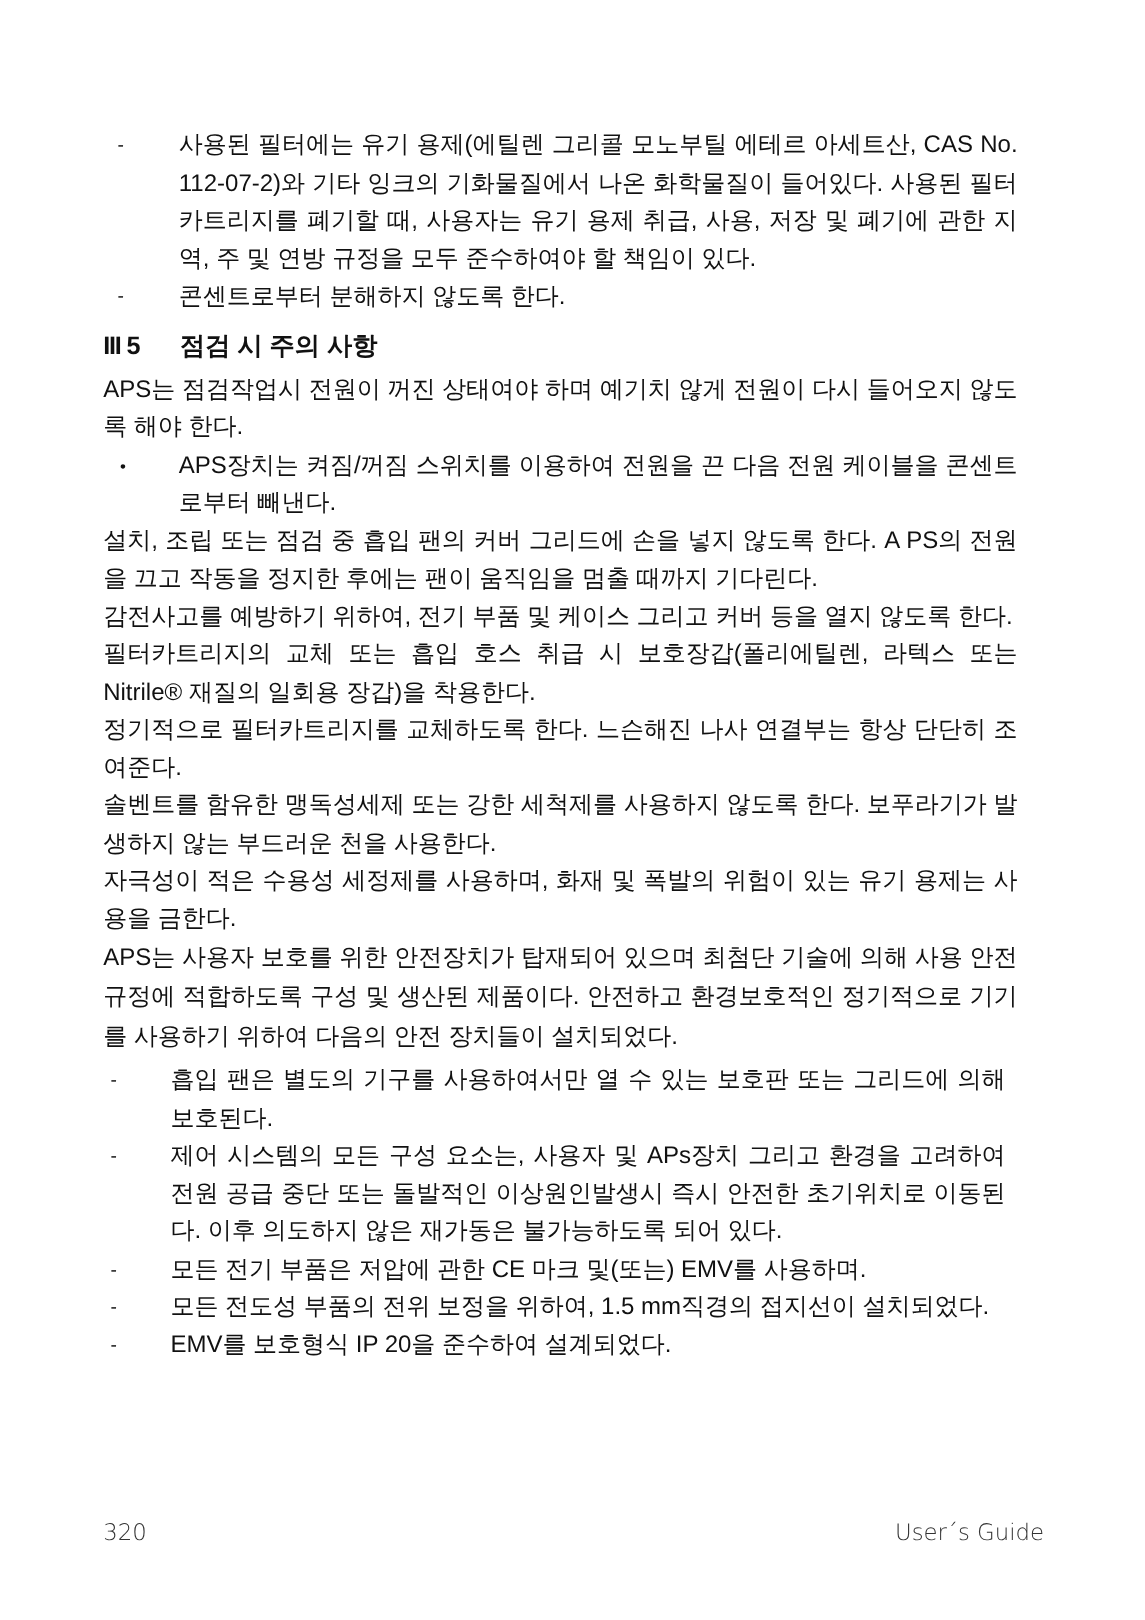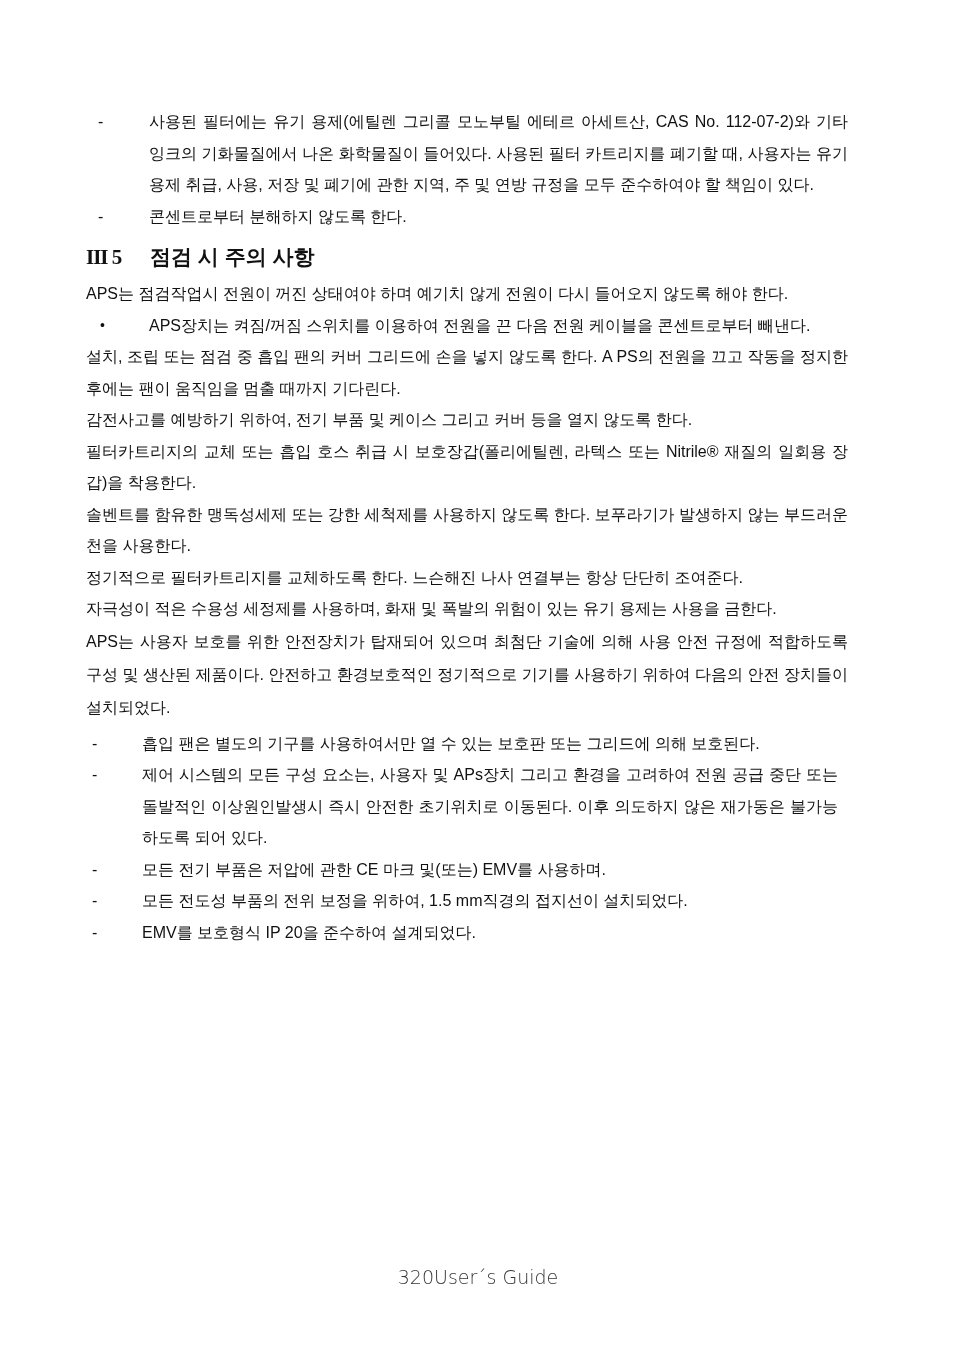--- a/index.html
+++ b/index.html
@@ -3,40 +3,40 @@
 <meta charset="utf-8">
 <style>
   html, body { margin: 0; padding: 0; background: #ffffff; }
   body {
     width: 954px; height: 1350px; position: relative; overflow: hidden;
     font-family: "Liberation Sans", "DejaVu Sans", sans-serif;
     color: #111111;
   }
   .page { position: absolute; left: 86px; top: 106px; width: 762px; }
   .p {
-    font-size: 16px; line-height: 31.5px; margin: 0; text-align: justify;
+    font-size: 20px; line-height: 31.5px; margin: 0; text-align: justify;
     text-align-last: left;
   }
   .item { position: relative; padding-left: 63px; }
   .item .mark {
     position: absolute; left: 12px; top: 0; width: 20px; font-size: 16px; line-height: 31.5px;
   }
   .item.dot .mark { left: 14px; font-size: 14px; }
   .item.s6 { padding-left: 56px; }
   .item.s6 .mark { left: 6px; }
   .item.s6 .p { width: 696px; }
   .heading {
     font-size: 21px; font-weight: bold; margin: 8px 0 4px 0; line-height: 34px;
     display: flex; align-items: baseline;
   }
-  .heading .num { width: 64px; font-family: Liberation Serif, serif; letter-spacing: -1px; }
+  .heading .num { width: 64px; font-family: Liberation Sans, sans-serif; letter-spacing: -1px; }
   .footer {
     position: absolute; top: 1266px; left: 86px; width: 784px;
     font-family: "DejaVu Sans", sans-serif; font-size: 19px; font-weight: 300; color: #333;
-    display: flex; justify-content: center;
+    display: flex; justify-content: space-between;
   }
 </style>
 </head>
 <body>
 
 <div class="page">
 
   <div class="item">
     <span class="mark">-</span>
     <p class="p">사용된 필터에는 유기 용제(에틸렌 그리콜 모노부틸 에테르 아세트산, CAS No. 112-07-2)와 기타 잉크의 기화물질에서 나온 화학물질이 들어있다. 사용된 필터 카트리지를 폐기할 때, 사용자는 유기 용제 취급, 사용, 저장 및 폐기에 관한 지역, 주 및 연방 규정을 모두 준수하여야 할 책임이 있다.</p>
@@ -51,22 +51,22 @@
     <span>점검 시 주의 사항</span>
   </div>
   <p class="p">APS는 점검작업시 전원이 꺼진 상태여야 하며 예기치 않게 전원이 다시 들어오지 않도록 해야 한다.</p>
   <div class="item dot">
     <span class="mark">•</span>
     <p class="p">APS장치는 켜짐/꺼짐 스위치를 이용하여 전원을 끈 다음  전원 케이블을 콘센트로부터 빼낸다.</p>
   </div>
   <p class="p">설치, 조립 또는 점검 중 흡입 팬의 커버 그리드에 손을 넣지 않도록 한다. A PS의 전원을 끄고 작동을 정지한 후에는 팬이 움직임을 멈출 때까지 기다린다.</p>
   <p class="p">감전사고를 예방하기 위하여, 전기 부품 및 케이스 그리고 커버 등을 열지 않도록 한다.</p>
   <p class="p">필터카트리지의 교체 또는 흡입 호스 취급 시 보호장갑(폴리에틸렌, 라텍스 또는 Nitrile® 재질의 일회용 장갑)을 착용한다.</p>
+  <p class="p">정기적으로 필터카트리지를 교체하도록 한다. 느슨해진 나사 연결부는 항상 단단히 조여준다.</p>
   <p class="p">솔벤트를 함유한 맹독성세제 또는 강한 세척제를 사용하지 않도록 한다. 보푸라기가 발생하지 않는 부드러운 천을 사용한다.</p>
-  <p class="p">정기적으로 필터카트리지를 교체하도록 한다. 느슨해진 나사 연결부는 항상 단단히 조여준다.</p>
   <p class="p">자극성이 적은 수용성 세정제를 사용하며, 화재 및 폭발의 위험이 있는 유기 용제는 사용을 금한다.</p>
 
   <p class="p" style="line-height:33px">APS는 사용자 보호를 위한 안전장치가 탑재되어 있으며 최첨단 기술에 의해 사용 안전 규정에 적합하도록 구성 및 생산된 제품이다. 안전하고 환경보호적인 정기적으로 기기를 사용하기 위하여 다음의 안전 장치들이 설치되었다.</p>
   <div class="item s6" style="margin-top:4px">
     <span class="mark">-</span>
     <p class="p">흡입 팬은 별도의 기구를 사용하여서만 열 수 있는 보호판 또는 그리드에 의해 보호된다.</p>
   </div>
   <div class="item s6">
     <span class="mark">-</span>
     <p class="p">제어 시스템의 모든 구성 요소는, 사용자 및 APs장치 그리고 환경을 고려하여 전원 공급 중단 또는 돌발적인 이상원인발생시 즉시 안전한 초기위치로 이동된다. 이후 의도하지 않은 재가동은 불가능하도록 되어 있다.</p>

